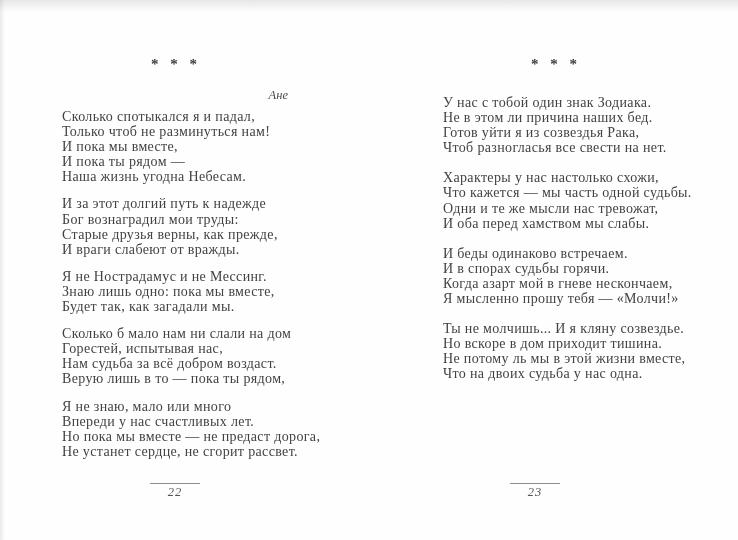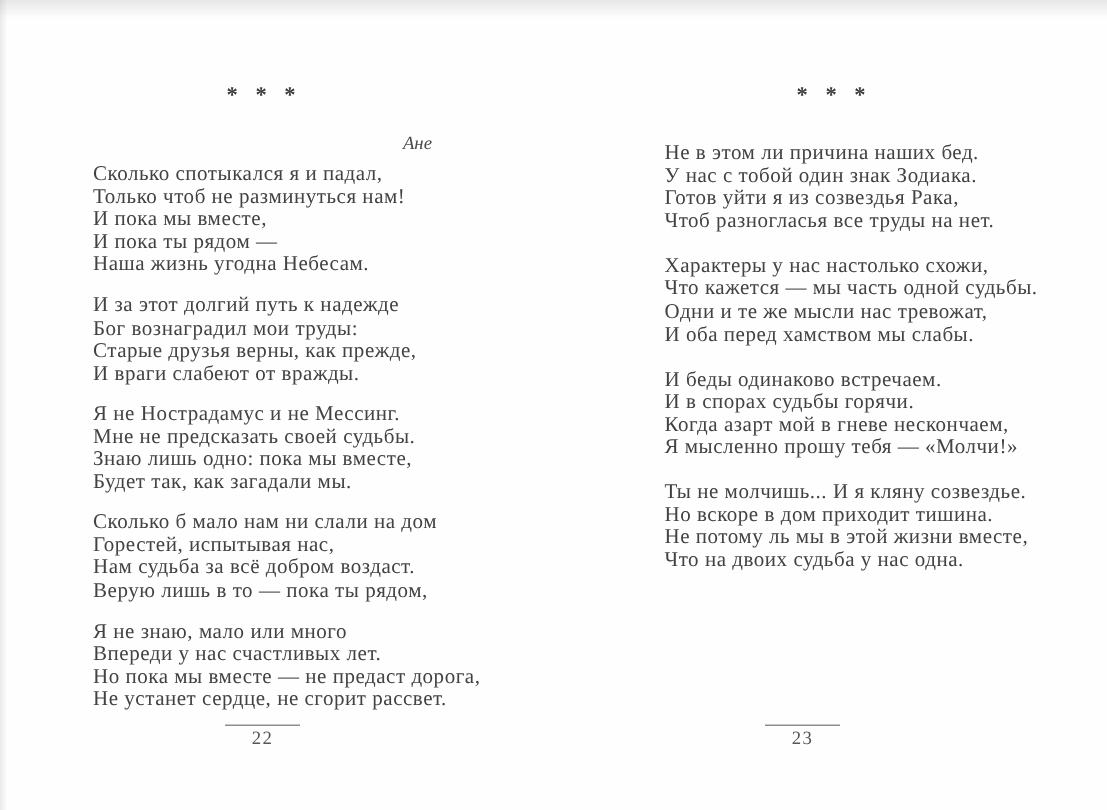--- a/index.html
+++ b/index.html
@@ -78,20 +78,21 @@
   .footer.left-num  { left: 140px; }
   .footer.right-num { left: 500px; }
   .footer-rule {
     width: 50px;
     margin: 0 auto;
     border-top: 1px solid #8d8d8d;
     height: 0;
   }
   .page-number {
     margin-top: 1px;
+    font-style: italic;
     font-size: 12.5px;
     color: #555555;
     letter-spacing: 1px;
   }
 </style>
 </head>
 <body>
 
 <div class="book-spread">
   <div class="edge-top"></div>
@@ -110,21 +111,20 @@
         <div class="line">Наша жизнь угодна Небесам.</div>
       </div>
       <div class="stanza">
         <div class="line">И за этот долгий путь к надежде</div>
         <div class="line">Бог вознаградил мои труды:</div>
         <div class="line">Старые друзья верны, как прежде,</div>
         <div class="line">И враги слабеют от вражды.</div>
       </div>
       <div class="stanza">
         <div class="line">Я не Нострадамус и не Мессинг.</div>
-        <div class="line">Мне не предсказать своей судьбы.</div>
         <div class="line">Знаю лишь одно: пока мы вместе,</div>
         <div class="line">Будет так, как загадали мы.</div>
       </div>
       <div class="stanza">
         <div class="line">Сколько б мало нам ни слали на дом</div>
         <div class="line">Горестей, испытывая нас,</div>
         <div class="line">Нам судьба за всё добром воздаст.</div>
         <div class="line">Верую лишь в то — пока ты рядом,</div>
       </div>
       <div class="stanza">
@@ -134,24 +134,24 @@
         <div class="line">Не устанет сердце, не сгорит рассвет.</div>
       </div>
     </div>
   </div>
 
   <div class="page right">
     <div class="poem-title">* * *</div>
 
     <div class="stanzas-right">
       <div class="stanza">
+        <div class="line">У нас с тобой один знак Зодиака.</div>
         <div class="line">Не в этом ли причина наших бед.</div>
-        <div class="line">У нас с тобой один знак Зодиака.</div>
         <div class="line">Готов уйти я из созвездья Рака,</div>
-        <div class="line">Чтоб разногласья все труды на нет.</div>
+        <div class="line">Чтоб разногласья все свести на нет.</div>
       </div>
       <div class="stanza">
         <div class="line">Характеры у нас настолько схожи,</div>
         <div class="line">Что кажется — мы часть одной судьбы.</div>
         <div class="line">Одни и те же мысли нас тревожат,</div>
         <div class="line">И оба перед хамством мы слабы.</div>
       </div>
       <div class="stanza">
         <div class="line">И беды одинаково встречаем.</div>
         <div class="line">И в спорах судьбы горячи.</div>

